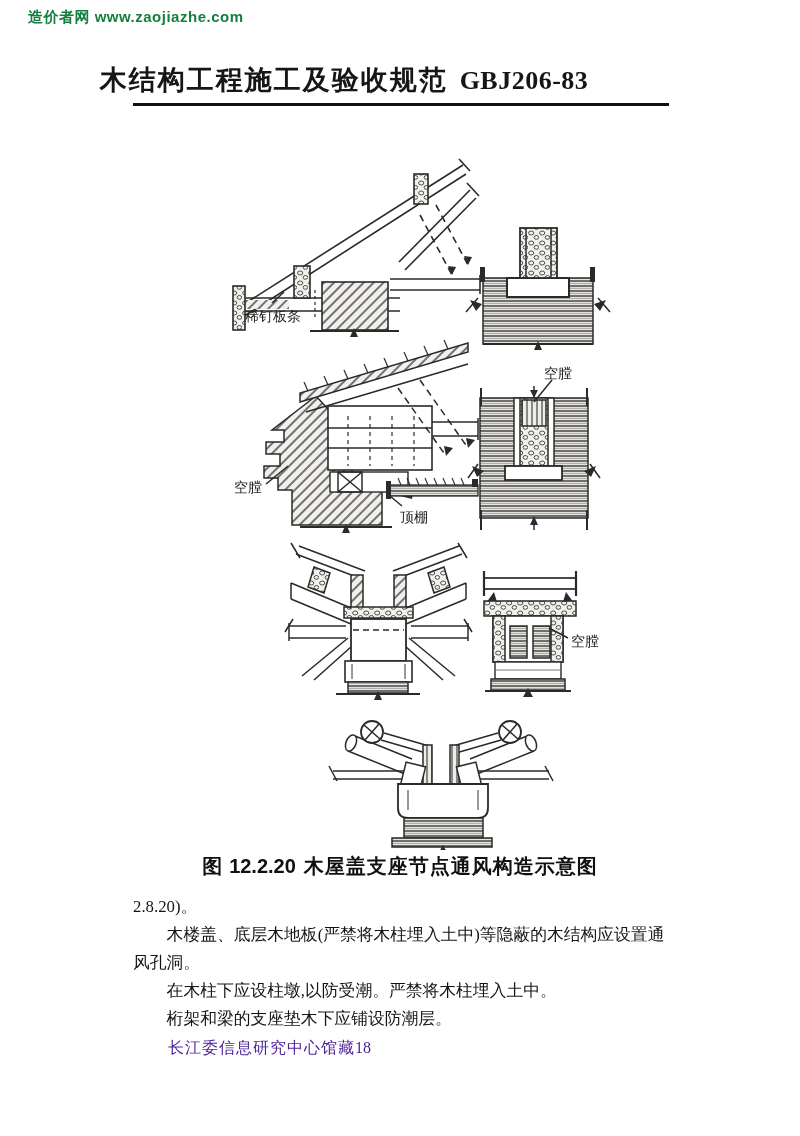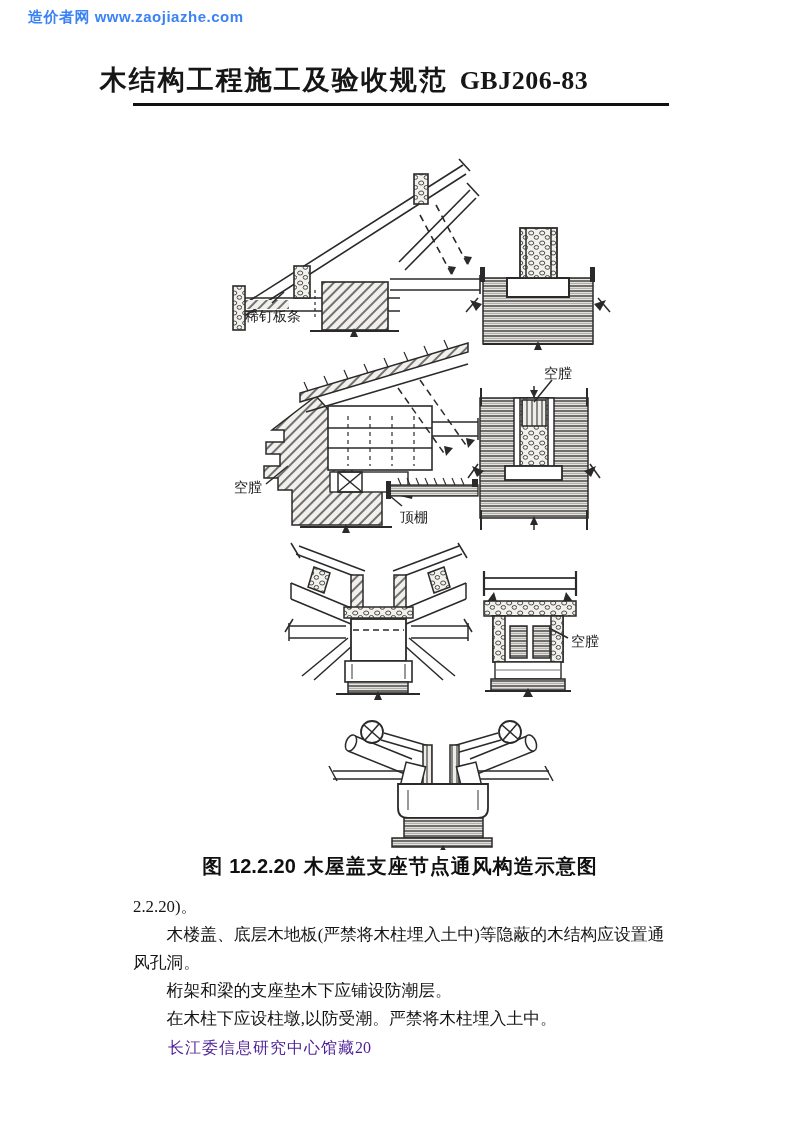--- a/index.html
+++ b/index.html
@@ -1,20 +1,20 @@
 <!DOCTYPE html>
 <html><head>
 <meta charset="utf-8">
 <style>
   html,body{margin:0;padding:0;}
   body{width:800px;height:1136px;background:#ffffff;position:relative;overflow:hidden;
        font-family:"Liberation Serif","DejaVu Serif",serif;color:#161616;}
   .page{position:absolute;inset:0;background:#ffffff;}
   .watermark{position:absolute;left:28px;top:8px;font-family:"Liberation Sans","DejaVu Sans",sans-serif;
-       font-size:15px;font-weight:bold;color:#3b82f6;letter-spacing:.5px;}
+       font-size:15px;font-weight:bold;color:#15803d;letter-spacing:.5px;}
   .header{position:absolute;left:0;top:62px;width:688px;text-align:center;white-space:nowrap;}
   .header .title{font-size:27px;font-weight:600;letter-spacing:2px;}
   .header .code{font-size:26px;font-weight:700;margin-left:12px;letter-spacing:.5px;}
   .rule{position:absolute;left:133px;top:103px;width:536px;height:2.5px;background:#111;}
   .figure-svg{position:absolute;left:0;top:140px;}
   .caption{position:absolute;left:135px;top:853px;width:530px;text-align:center;
        font-family:"Liberation Sans","DejaVu Sans",sans-serif;font-weight:bold;font-size:20px;
        letter-spacing:1px;color:#101010;white-space:nowrap;}
   .caption .cap-num{margin:0 8px 0 6px;letter-spacing:0;}
   .bodytext{position:absolute;left:133px;top:893px;width:540px;font-size:16.8px;line-height:28px;
@@ -289,24 +289,24 @@
       <rect x="392" y="698" width="100" height="9" fill="url(#pCourse)"></rect>
       <path d="M443,705 l-5,9 10,0 z" fill="#2a2a2a" stroke="none"></path>
     </g>
   </svg>
 
   <div class="caption">
     <span>图</span><span class="cap-num">12.2.20</span><span>木屋盖支座节点通风构造示意图</span>
   </div>
 
   <div class="bodytext">
-    <p>2.2.20)。</p>
+    <p>2.8.20)。</p>
     <p class="indent">木楼盖、底层木地板(严禁将木柱埋入土中)等隐蔽的木结构应设置通风孔洞。</p>
+    <p class="indent">在木柱下应设柱墩,以防受潮。严禁将木柱埋入土中。</p>
     <p class="indent">桁架和梁的支座垫木下应铺设防潮层。</p>
-    <p class="indent">在木柱下应设柱墩,以防受潮。严禁将木柱埋入土中。</p>
   </div>
 
   <div class="footer">
     <span class="lib">长江委信息研究中心馆藏</span>
-    <span class="pagenum">20</span>
+    <span class="pagenum">18</span>
   </div>
 
 </div>
 
 </body></html>

